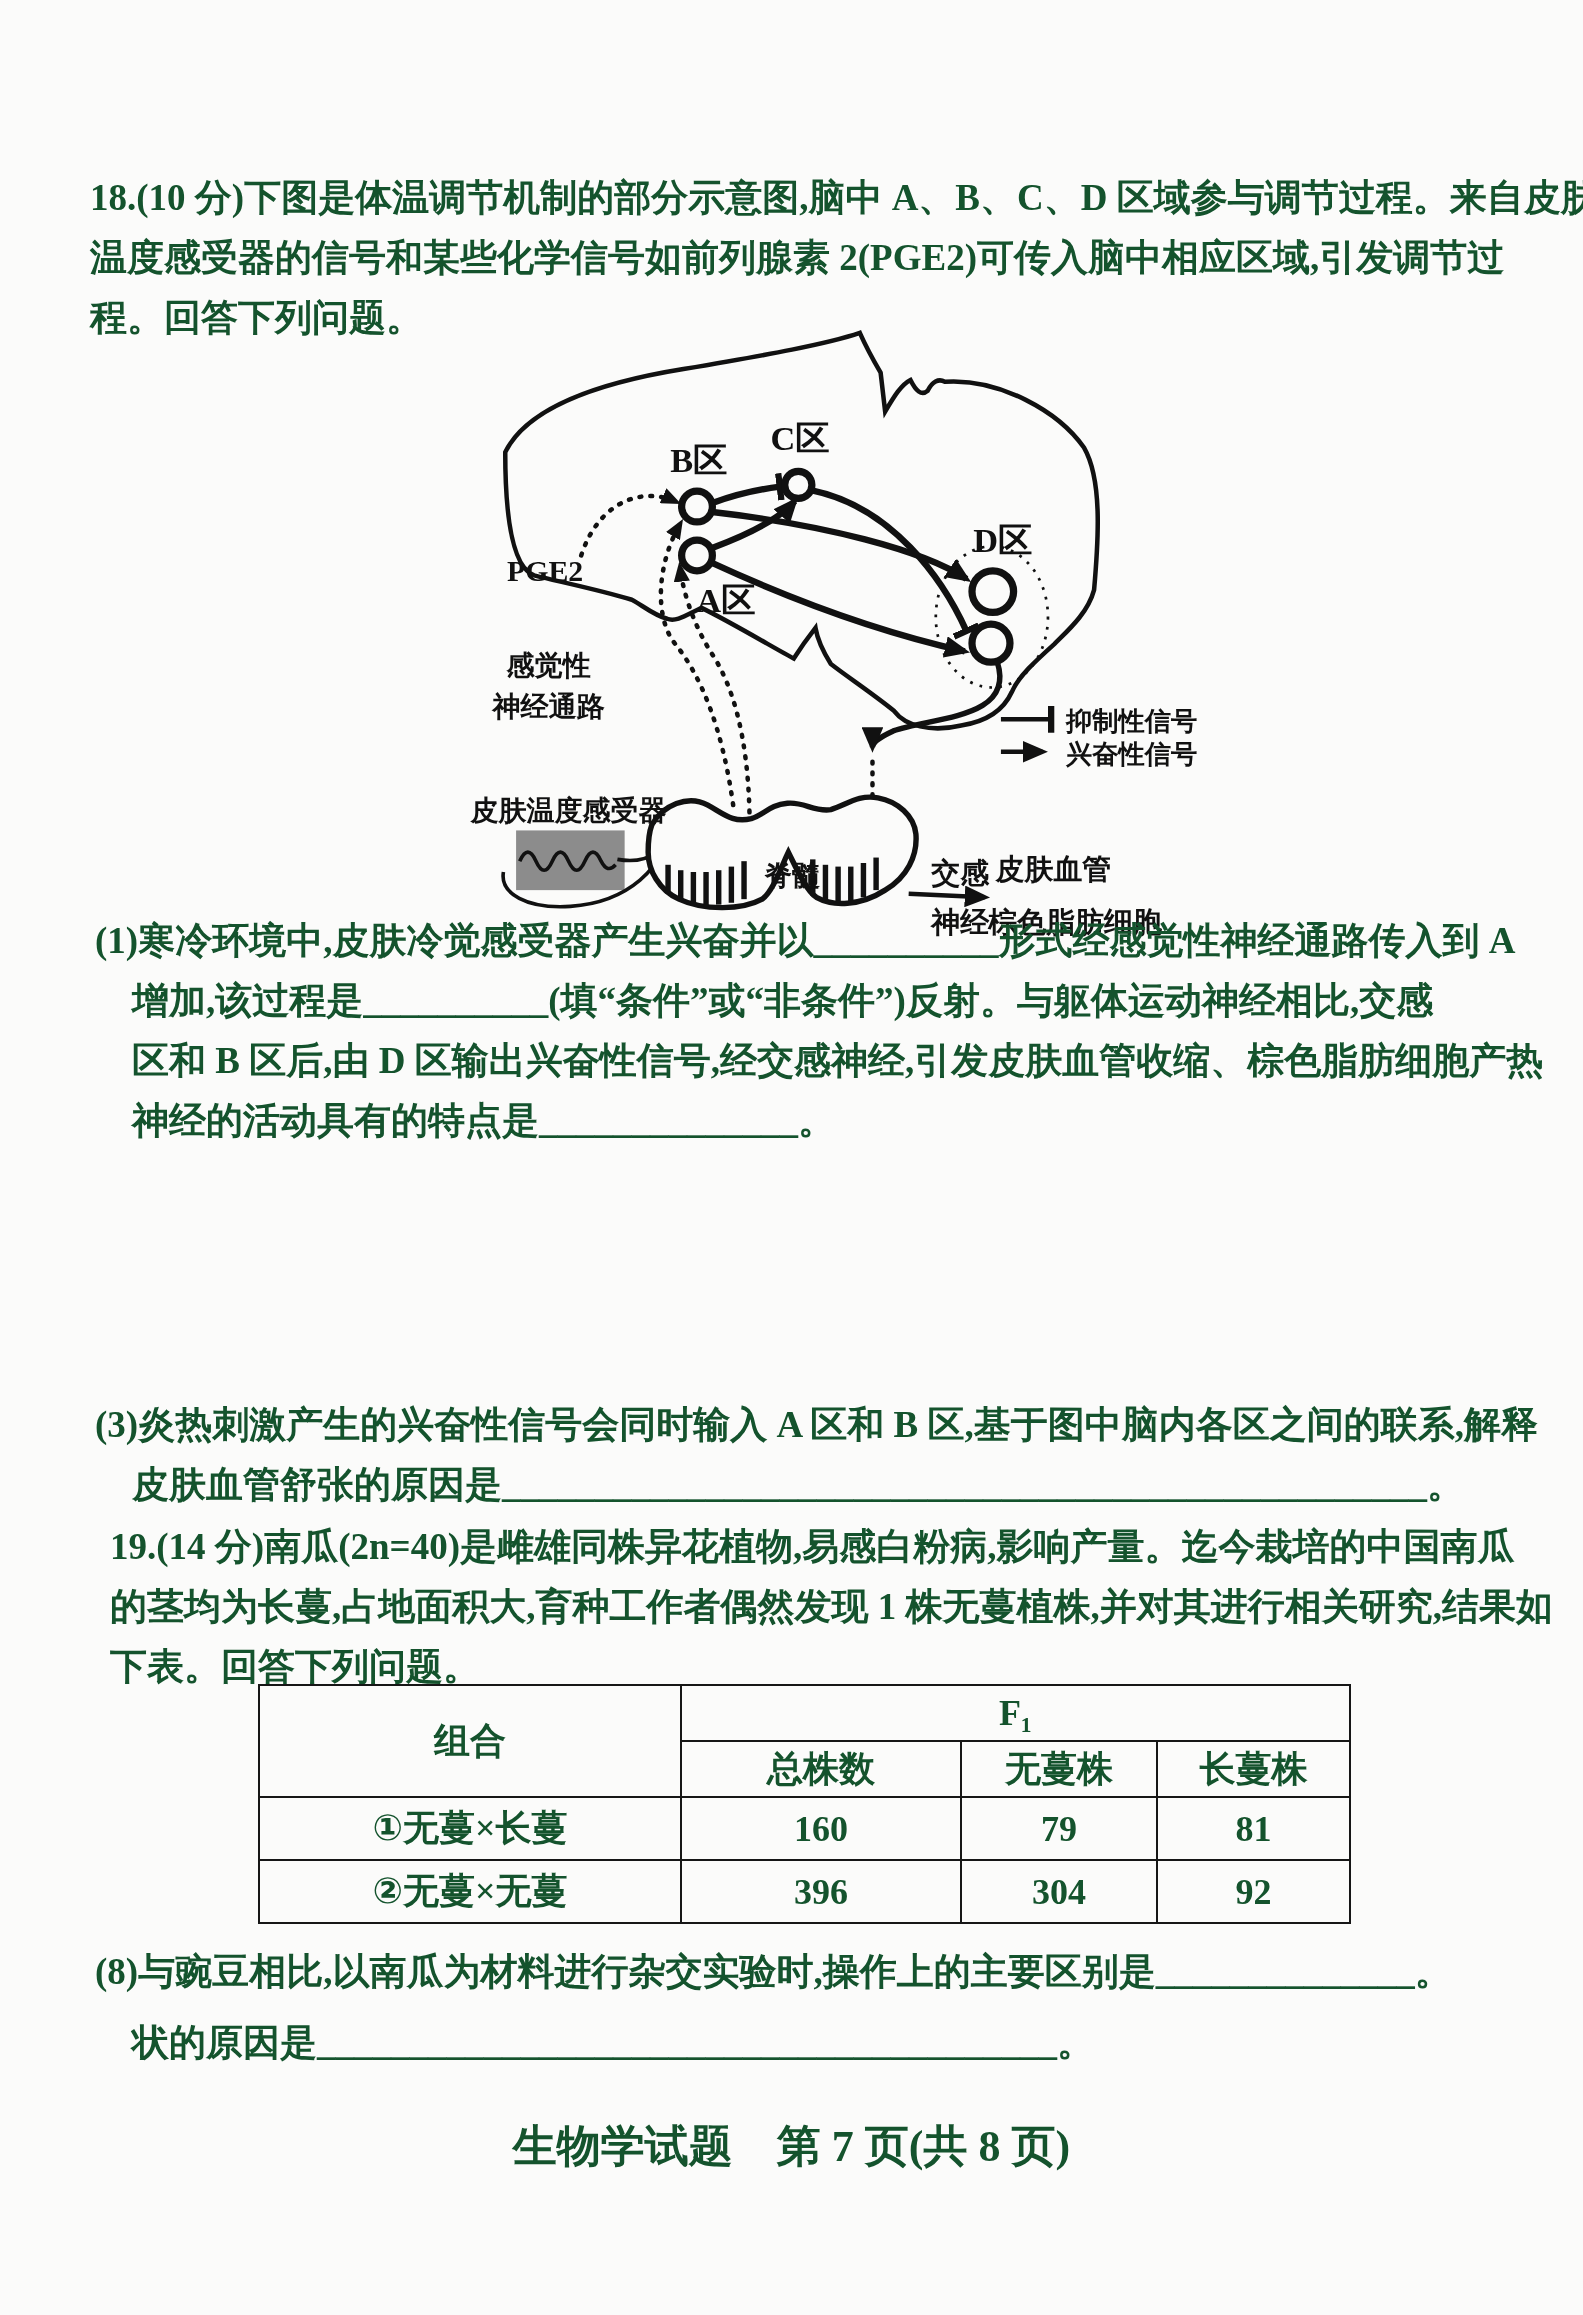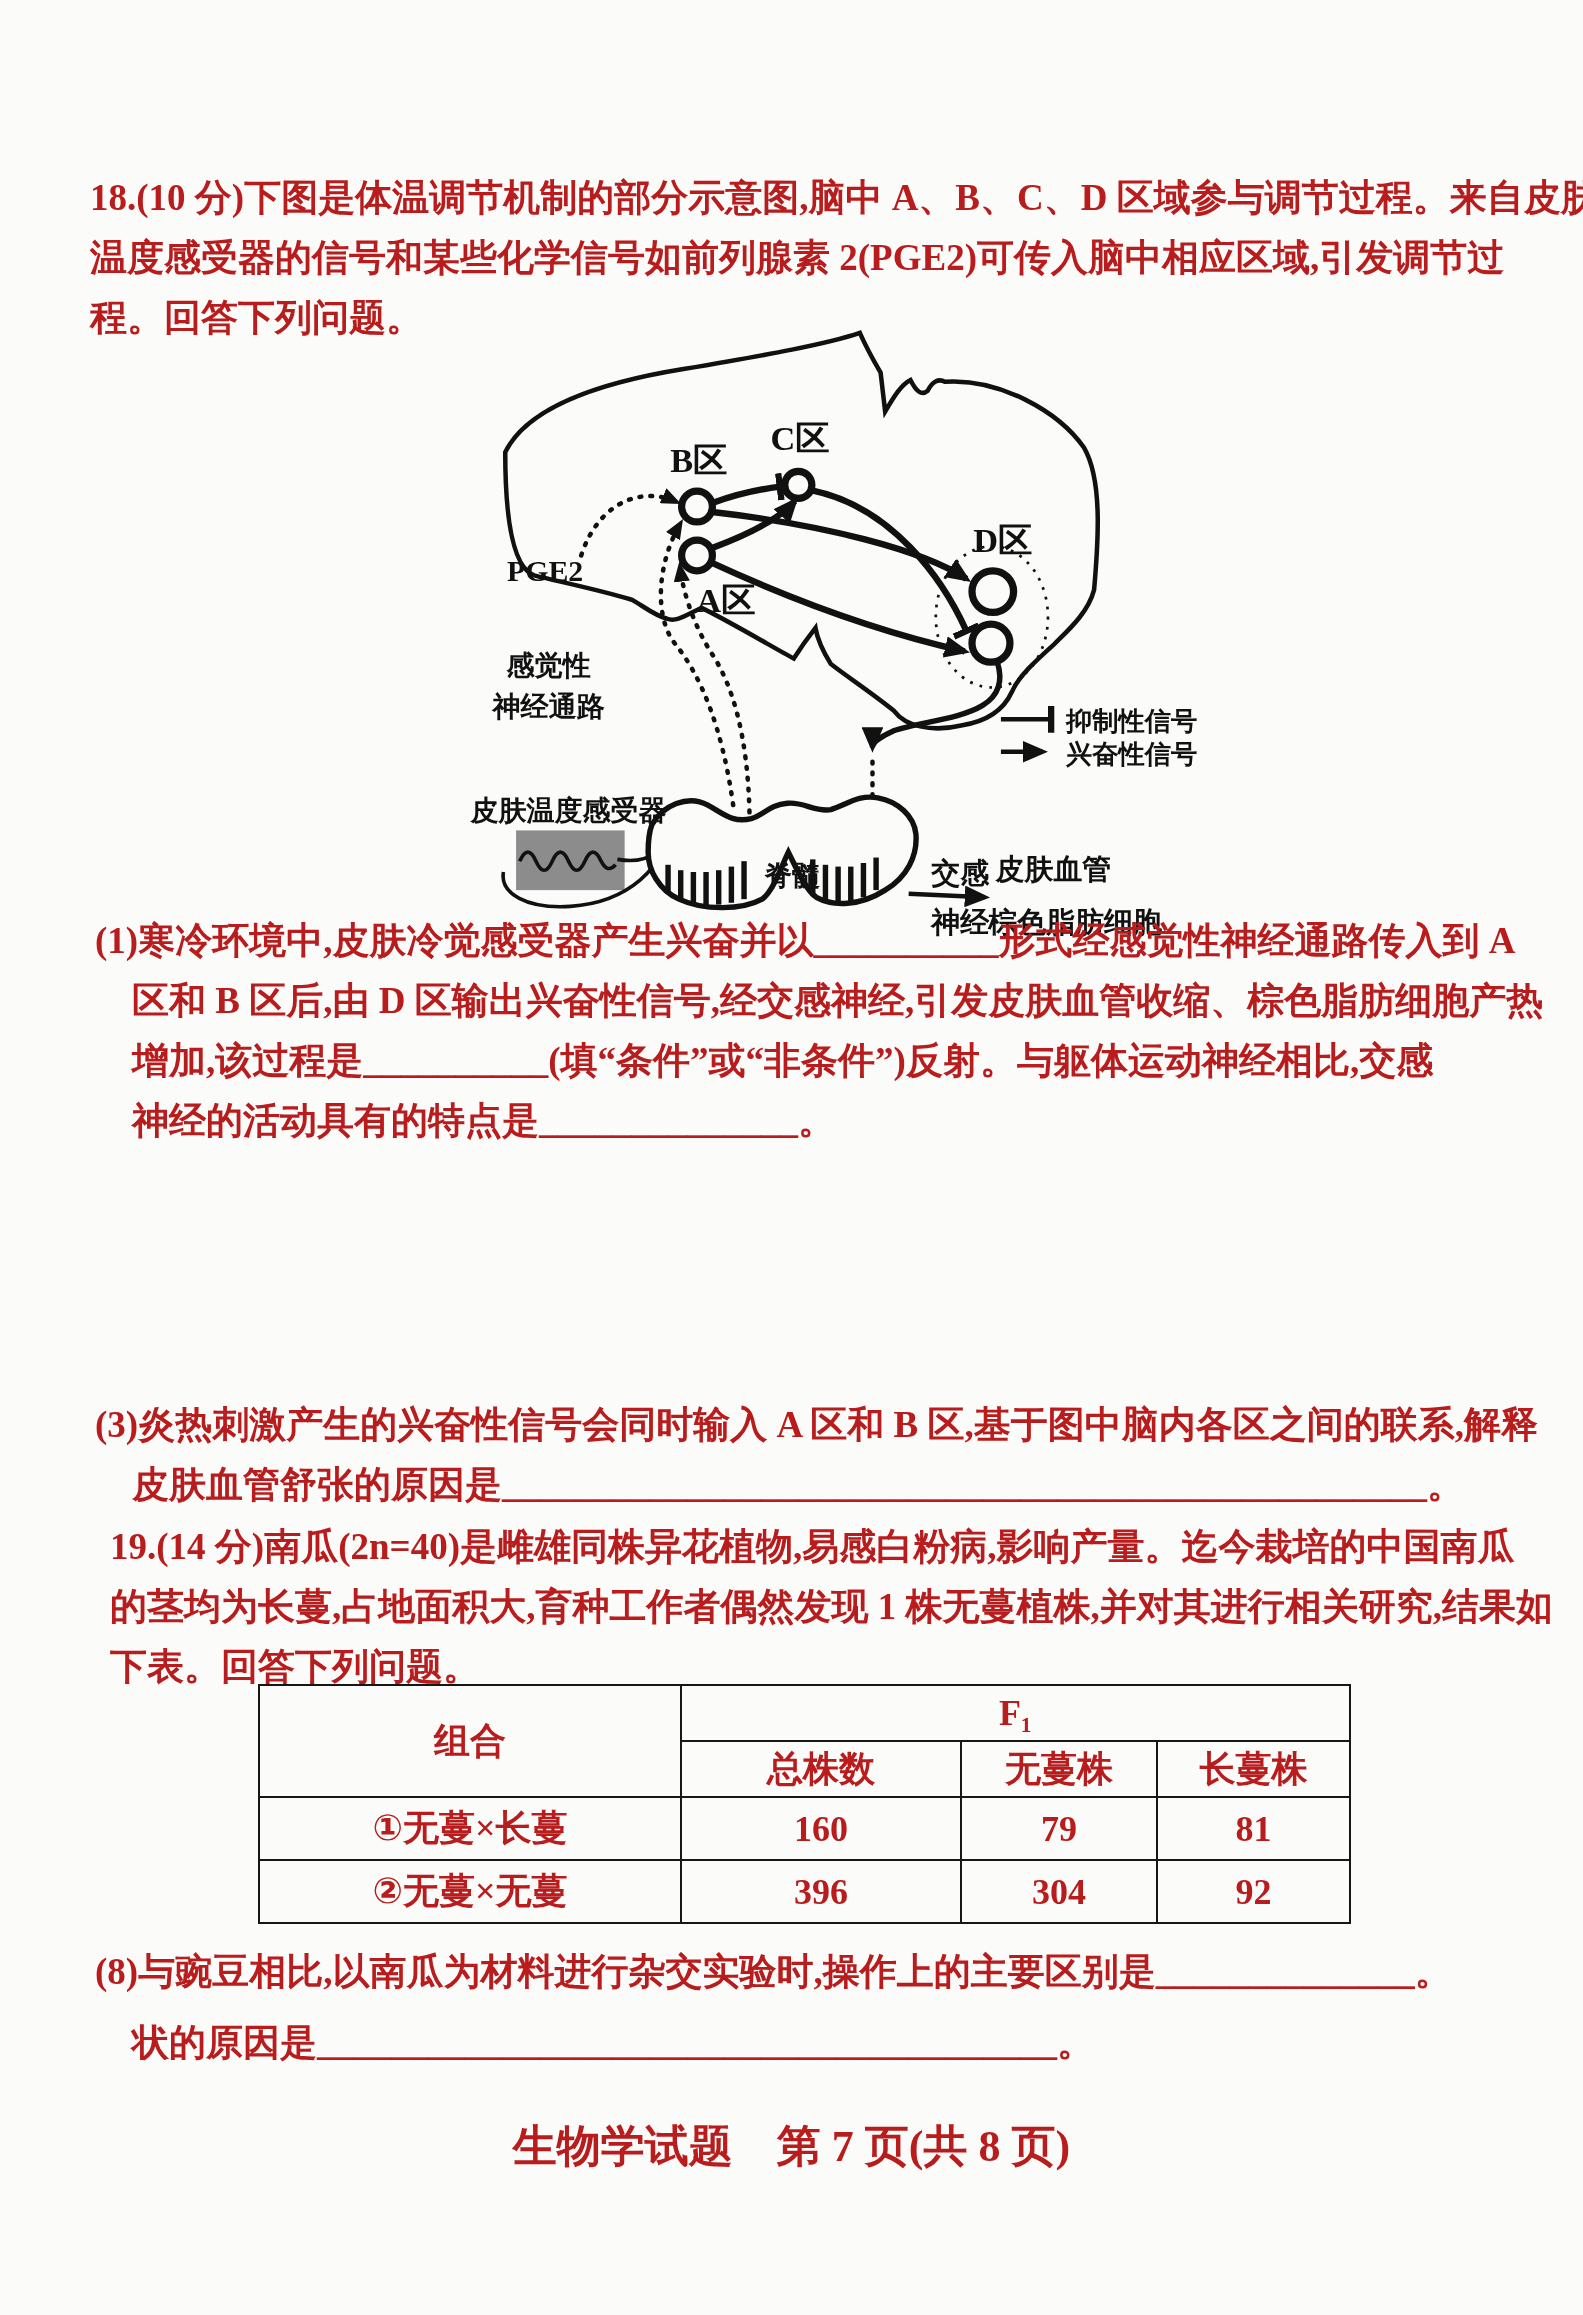--- a/index.html
+++ b/index.html
@@ -1,20 +1,20 @@
 <!DOCTYPE html>
 <html style="font-size:14.5px"><head>
 <meta charset="utf-8">
 <style>
   html,body { margin:0; padding:0; background:#e8e8e8; }
   .page {
     position:relative; width:1583px; height:2316px;
     background:#fbfbfa; overflow:hidden;
     font-family:"Liberation Serif","DejaVu Sans",serif;
-    color:#b91c1c; font-weight:600;
+    color:#14532d; font-weight:600;
   }
   .block { position:absolute; }
   .line { font-size:37px; line-height:60px; white-space:nowrap; letter-spacing:0; }
   .cont { margin-left:37px; }
   .diagram { position:absolute; left:299px; top:226px; }
   .diagram path, .diagram line, .diagram ellipse, .diagram circle { vector-effect:none; }
   .diagram text { font-family:"Liberation Serif","DejaVu Sans",serif; font-weight:700; fill:#111; }
   table.gtable {
     position:absolute; left:258px; top:1684px;
     border-collapse:collapse; table-layout:fixed;padding-left:8px;
@@ -148,22 +148,22 @@
     <text x="298" y="656" font-size="31" text-anchor="middle">皮肤温度感受器</text>
     <text x="545" y="728" font-size="31" text-anchor="middle">脊髓</text>
     <text x="731" y="726" font-size="32" text-anchor="middle">交感</text>
     <text x="731" y="780" font-size="32" text-anchor="middle">神经</text>
     <text x="834" y="722" font-size="32" text-anchor="middle">皮肤血管</text>
     <text x="858" y="780" font-size="32" text-anchor="middle">棕色脂肪细胞</text>
   </svg>
 
   <div class="block" style="top:911px;left:95px;">
     <div class="line">(1)寒冷环境中,皮肤冷觉感受器产生兴奋并以__________形式经感觉性神经通路传入到 A</div>
+    <div class="line cont">增加,该过程是__________(填“条件”或“非条件”)反射。与躯体运动神经相比,交感</div>
     <div class="line cont">区和 B 区后,由 D 区输出兴奋性信号,经交感神经,引发皮肤血管收缩、棕色脂肪细胞产热</div>
-    <div class="line cont">增加,该过程是__________(填“条件”或“非条件”)反射。与躯体运动神经相比,交感</div>
     <div class="line cont">神经的活动具有的特点是______________。</div>
   </div>
 
 
   <div class="block" style="top:1395px;left:95px;">
     <div class="line">(3)炎热刺激产生的兴奋性信号会同时输入 A 区和 B 区,基于图中脑内各区之间的联系,解释</div>
     <div class="line cont">皮肤血管舒张的原因是__________________________________________________。</div>
   </div>
 
   <div class="block" style="top:1517px;left:90px;margin-left:20px;">

